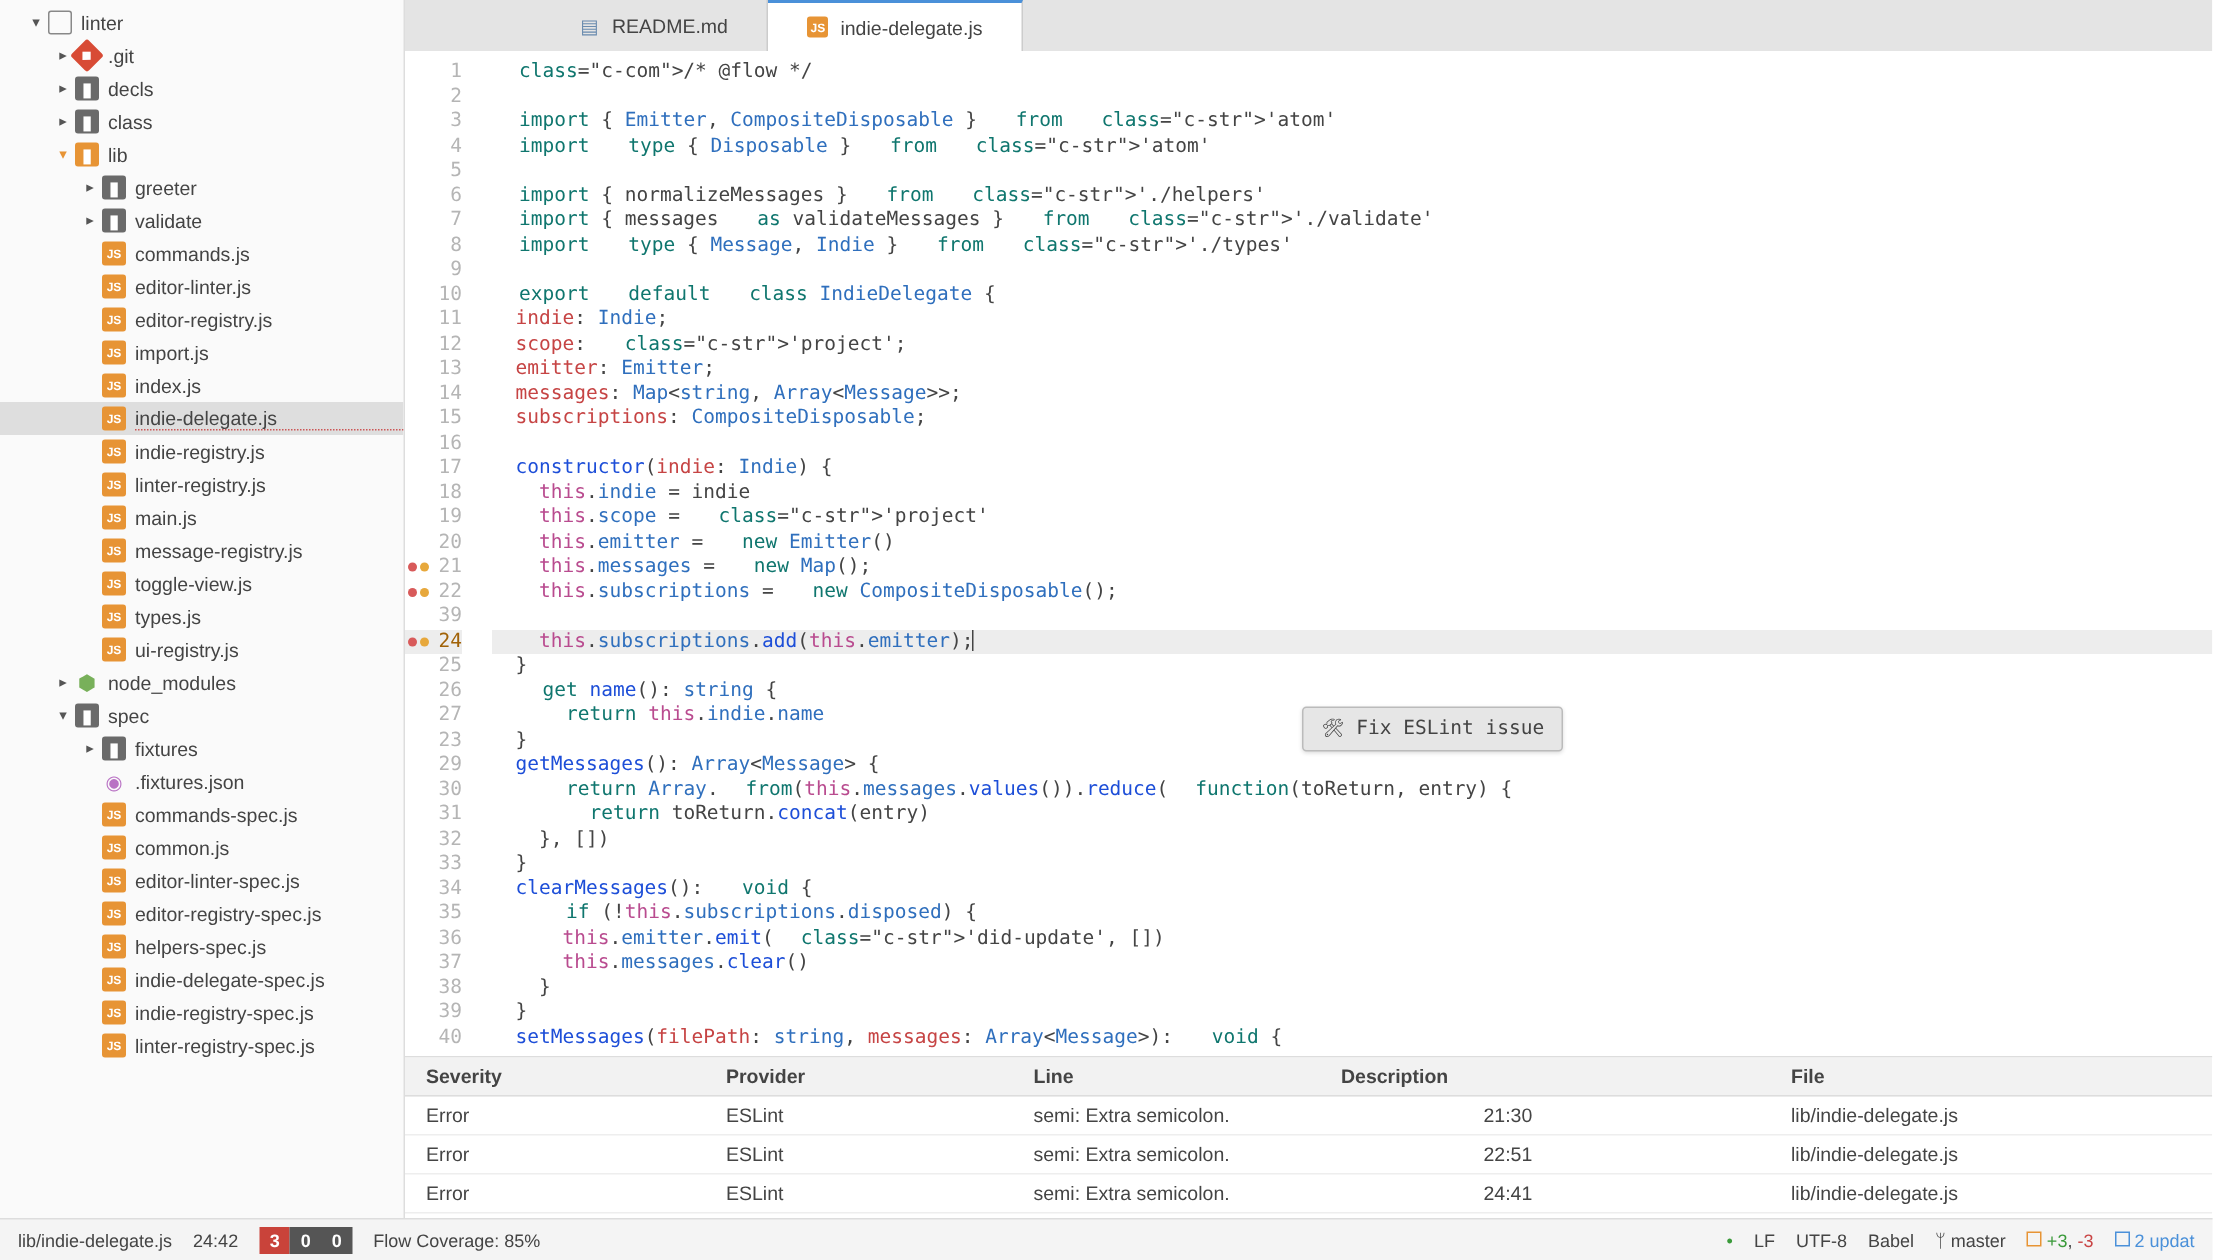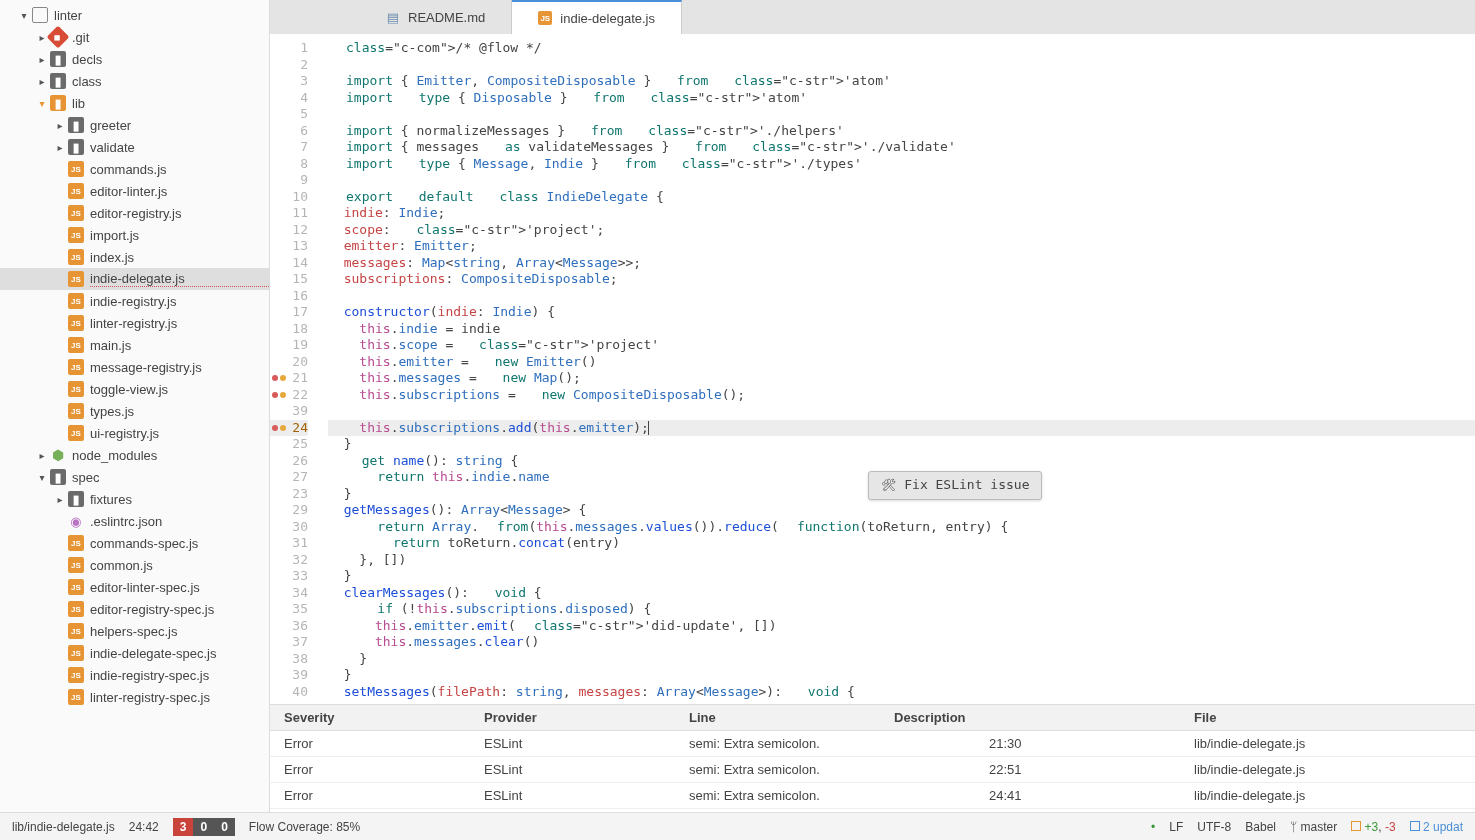--- a/index.html
+++ b/index.html
@@ -197,21 +197,21 @@
           <span class="tree-label ">spec</span>
         </div>
         <div class="tree-item" style="padding-left: 54px;">
           <span class="tree-caret">▸</span>
           <span class="tree-icon icon-folder">▮</span>
           <span class="tree-label ">fixtures</span>
         </div>
         <div class="tree-item" style="padding-left: 54px;">
           <span class="tree-caret"></span>
           <span class="tree-icon icon-eslint">◉</span>
-          <span class="tree-label ">.eslintrc.json</span>
+          <span class="tree-label ">.fixtures.json</span>
         </div>
         <div class="tree-item" style="padding-left: 54px;">
           <span class="tree-caret"></span>
           <span class="tree-icon icon-js">JS</span>
           <span class="tree-label ">commands-spec.js</span>
         </div>
         <div class="tree-item" style="padding-left: 54px;">
           <span class="tree-caret"></span>
           <span class="tree-icon icon-js">JS</span>
           <span class="tree-label ">common.js</span>

